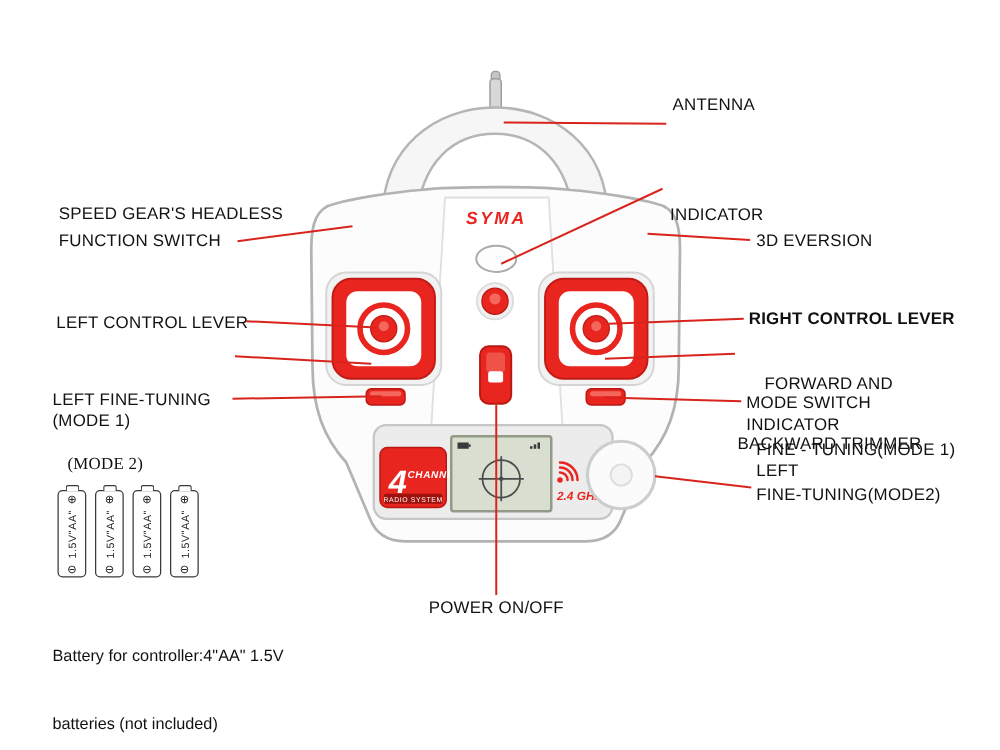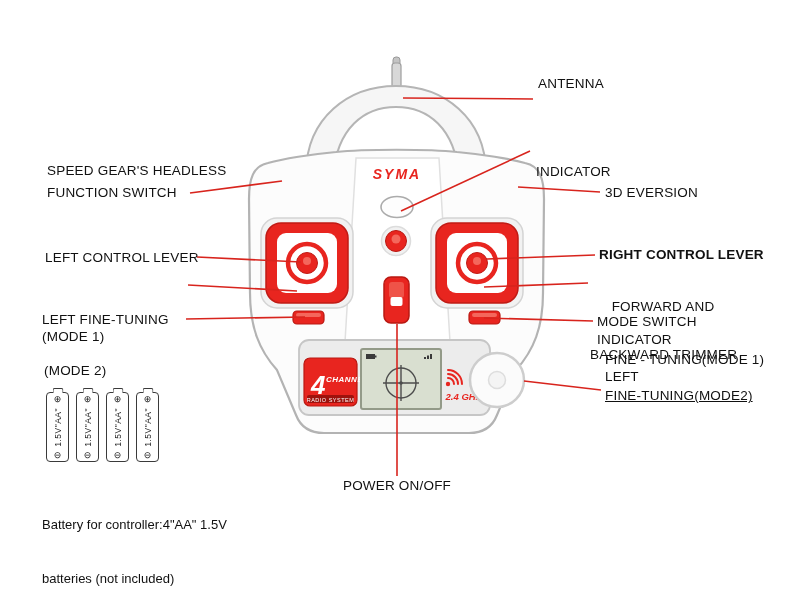--- a/index.html
+++ b/index.html
@@ -144,28 +144,28 @@
   <div class="lbl" style="left:605px; top:185px;text-align:center;">3D EVERSION</div>
   <div class="lbl" style="left:599px; top:247px;font-weight:bold;">RIGHT CONTROL LEVER</div>
   <div class="lbl center block" style="left:590px; top:268px; width:146px;">
     <div>FORWARD AND</div>
     <div>BACKWARD TRIMMER</div>
   </div>
   <div class="lbl" style="left:597px; top:314px;">MODE SWITCH</div>
   <div class="lbl" style="left:597px; top:332px;">INDICATOR</div>
   <div class="lbl" style="left:605px; top:352px;">FINE - TUNING(MODE 1)</div>
   <div class="lbl" style="left:605px; top:369px;">LEFT</div>
-  <div class="lbl" style="left:605px; top:388px;text-decoration:underline;">FINE-TUNING(MODE2)</div>
+  <div class="lbl" style="left:605px; top:388px;">FINE-TUNING(MODE2)</div>
 
   <div class="lbl" style="left:47px; top:163px;">SPEED GEAR'S HEADLESS</div>
   <div class="lbl" style="left:47px; top:185px;">FUNCTION SWITCH</div>
   <div class="lbl" style="left:45px; top:250px;">LEFT CONTROL LEVER</div>
   <div class="lbl" style="left:42px; top:312px;">LEFT FINE-TUNING</div>
   <div class="lbl" style="left:42px; top:329px;">(MODE 1)</div>
-  <div class="lbl" style="left:44px; top:363px;">(MODE 2)</div>
+  <div class="lbl" style="left:54px; top:363px;font-family:Liberation Serif, serif;">(MODE 2)</div>
 
   <div class="lbl center" style="left:337px; top:478px; width:120px;">POWER ON/OFF</div>
 
   <div class="batteries">
     <div class="battery">
       <span class="sym">⊕</span>
       <span class="vlabel">1.5V"AA"</span>
       <span class="sym">⊖</span>
     </div>
     <div class="battery">

